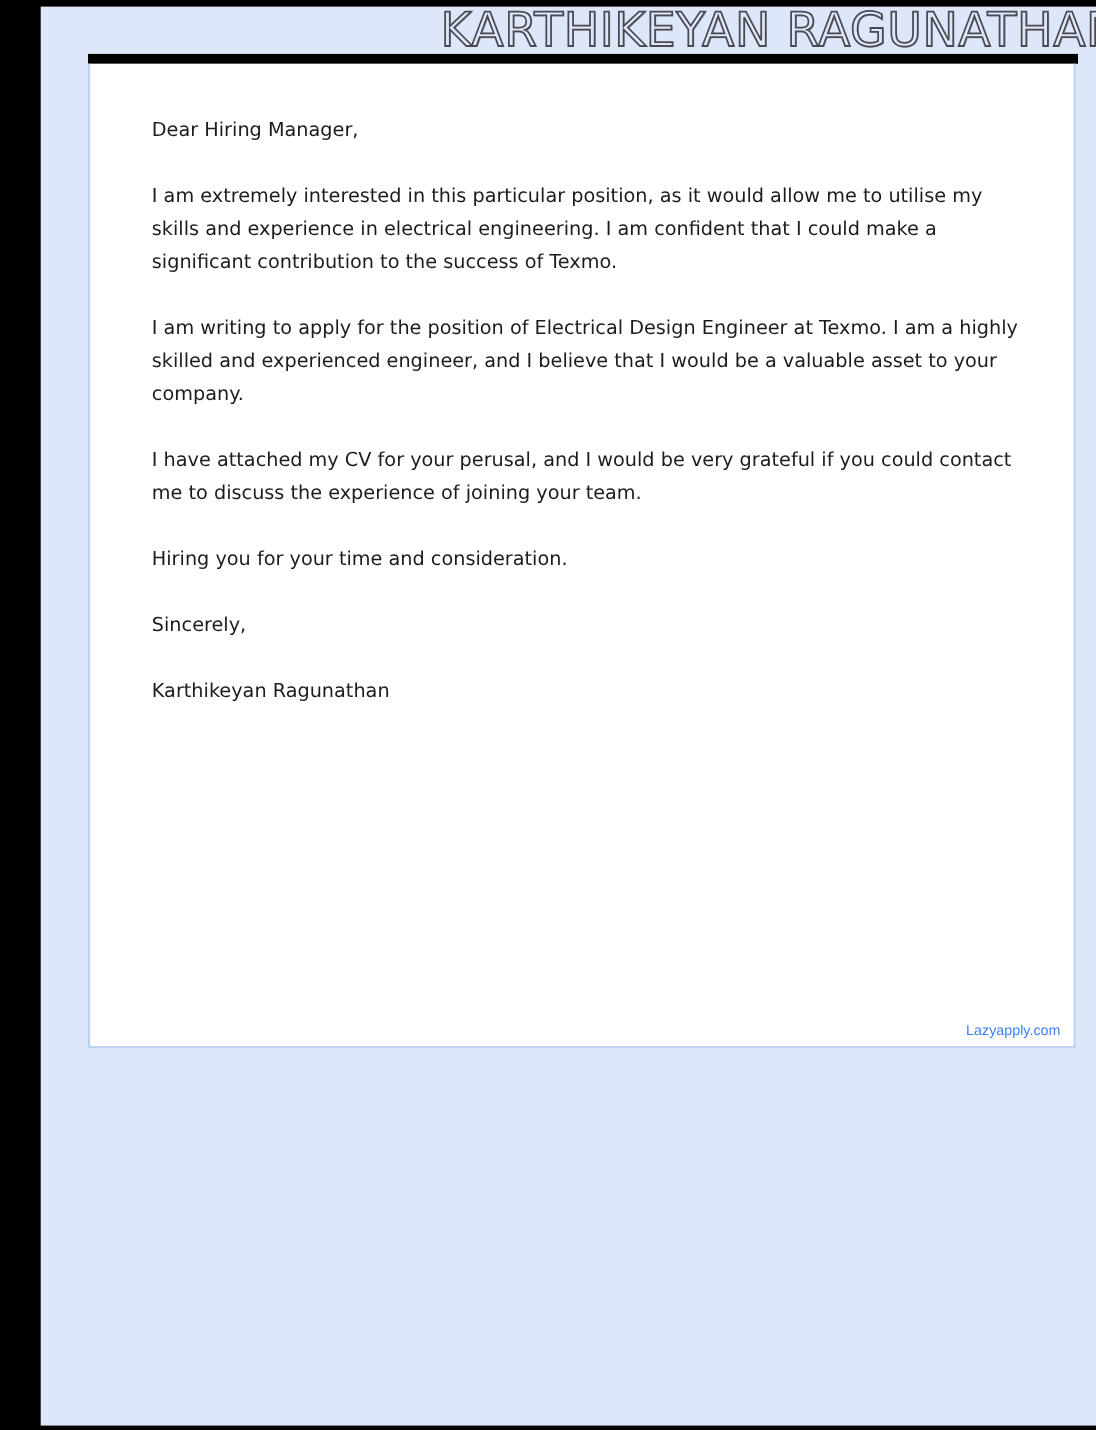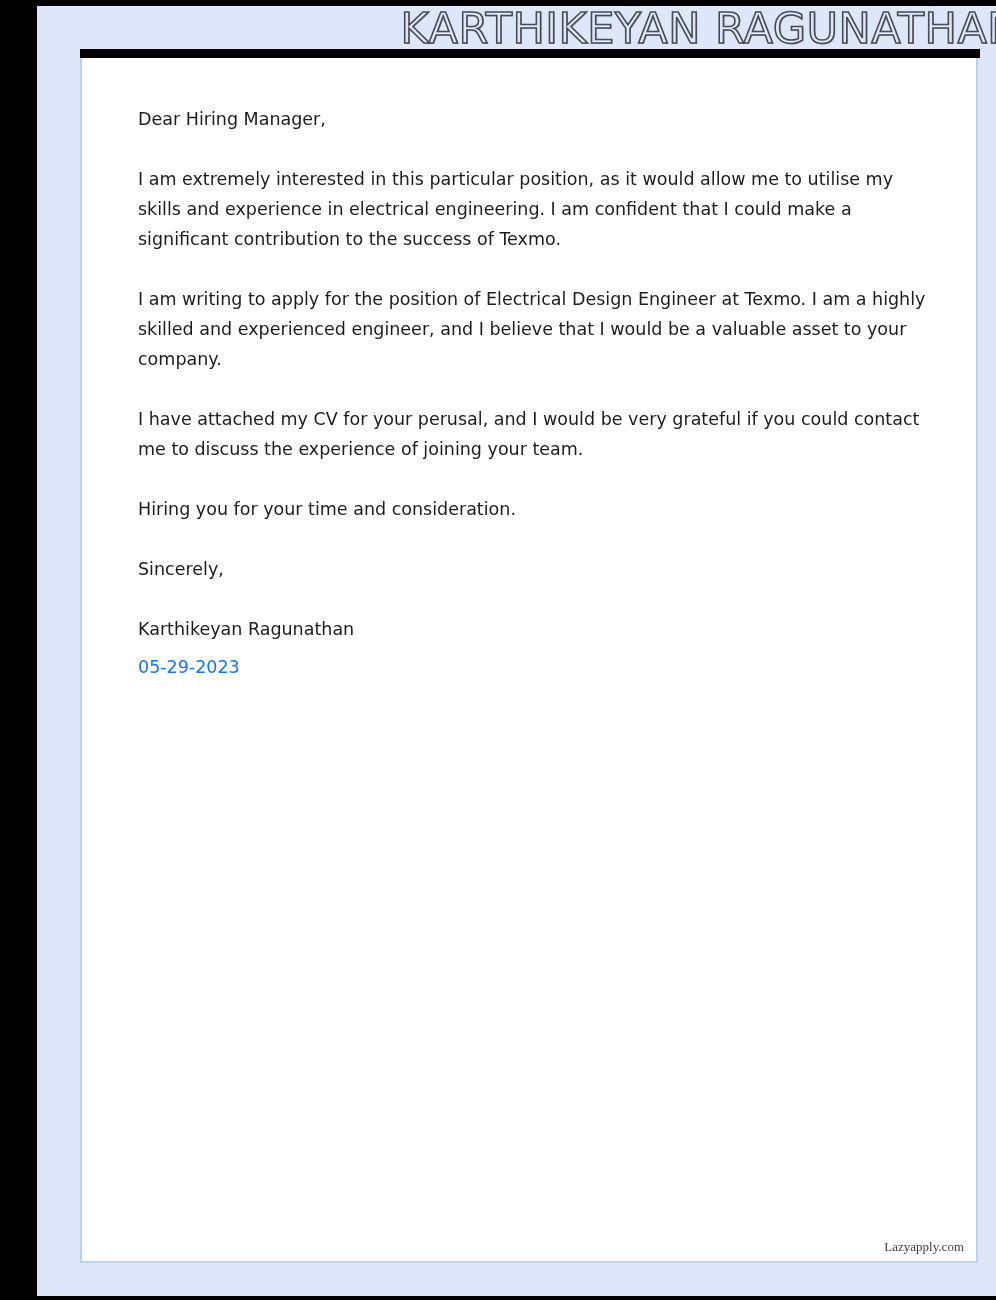--- a/index.html
+++ b/index.html
@@ -59,21 +59,21 @@
     height: 9px;
     background: #000000;
   }
 
   
   .letter-sheet {
     position: absolute;
     left: 43px;
     top: 52px;
     width: 898px;
-    height: 1205px;
+    height: 895px;
     background: #ffffff;
     border-left: 2px solid #bcd0ef;
     border-right: 2px solid #bcd0ef;
     border-bottom: 2px solid #bcd0ef;
     box-sizing: border-box;
   }
 
   .letter-body {
     position: absolute;
     left: 56px;
@@ -104,24 +104,24 @@
     line-height: 30px;
     color: #1a73e8;
     font-weight: 400;
   }
 
   
   .sheet-footer {
     position: absolute;
     right: 12px;
     bottom: 6px;
-    font-family: Liberation Serif, serif;
+    font-family: Liberation Sans, sans-serif;
     font-size: 13px;
     line-height: 16px;
-    color: #404040;
+    color: #3b82f6;
     white-space: nowrap;
   }
 </style>
 </head>
 <body>
 
 <div class="page-frame">
 
   <div class="header-band">
     <div class="header-title">KARTHIKEYAN RAGUNATHAN</div>
@@ -140,21 +140,20 @@
       <p class="para">I am writing to apply for the position of Electrical Design Engineer at Texmo. I am a highly skilled and experienced engineer, and I believe that I would be a valuable asset to your company.</p>
 
       <p class="para">I have attached my CV for your perusal, and I would be very grateful if you could contact me to discuss the experience of joining your team.</p>
 
       <p class="para">Hiring you for your time and consideration.</p>
 
       <p class="para">Sincerely,</p>
 
       <p class="para sig-name">Karthikeyan Ragunathan</p>
 
-      <p class="sig-date">05-29-2023</p>
 
     </div>
 
     <div class="sheet-footer">Lazyapply.com</div>
 
   </div>
 
 </div>
 
 </body></html>

